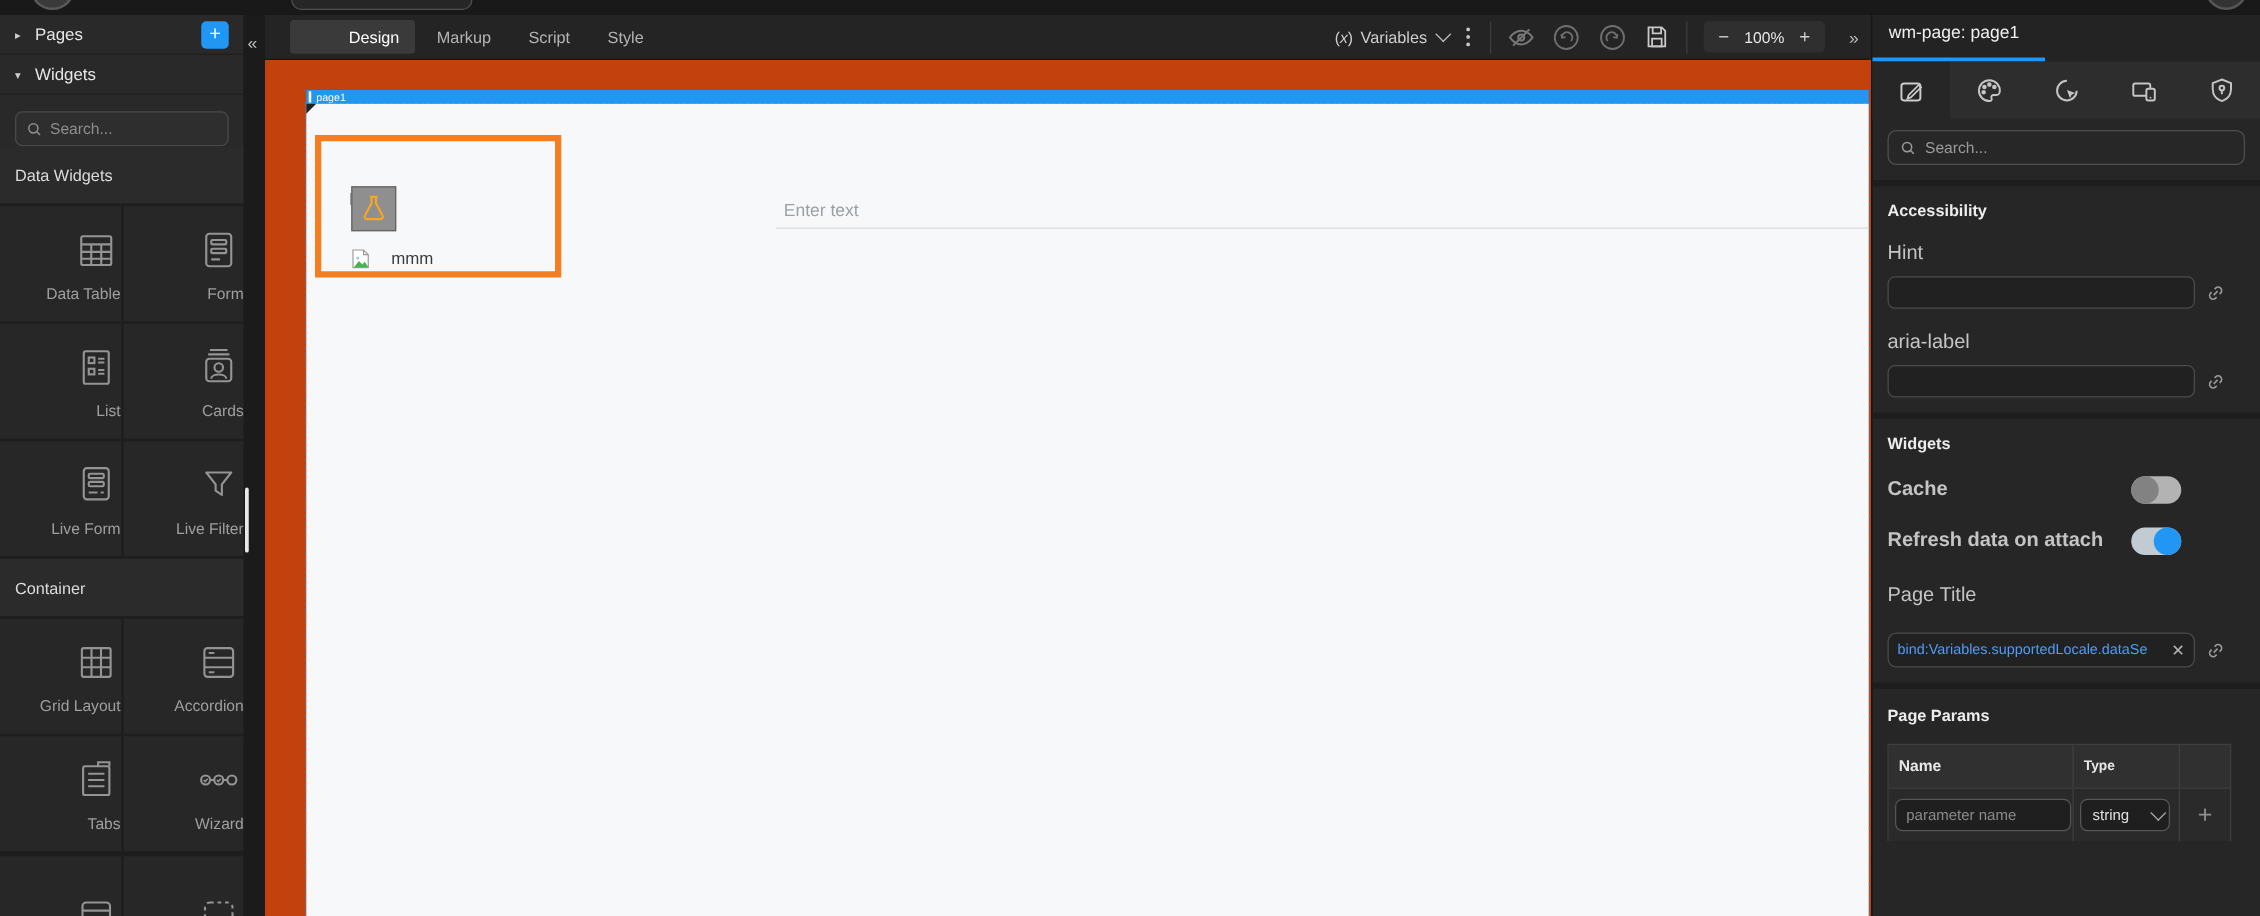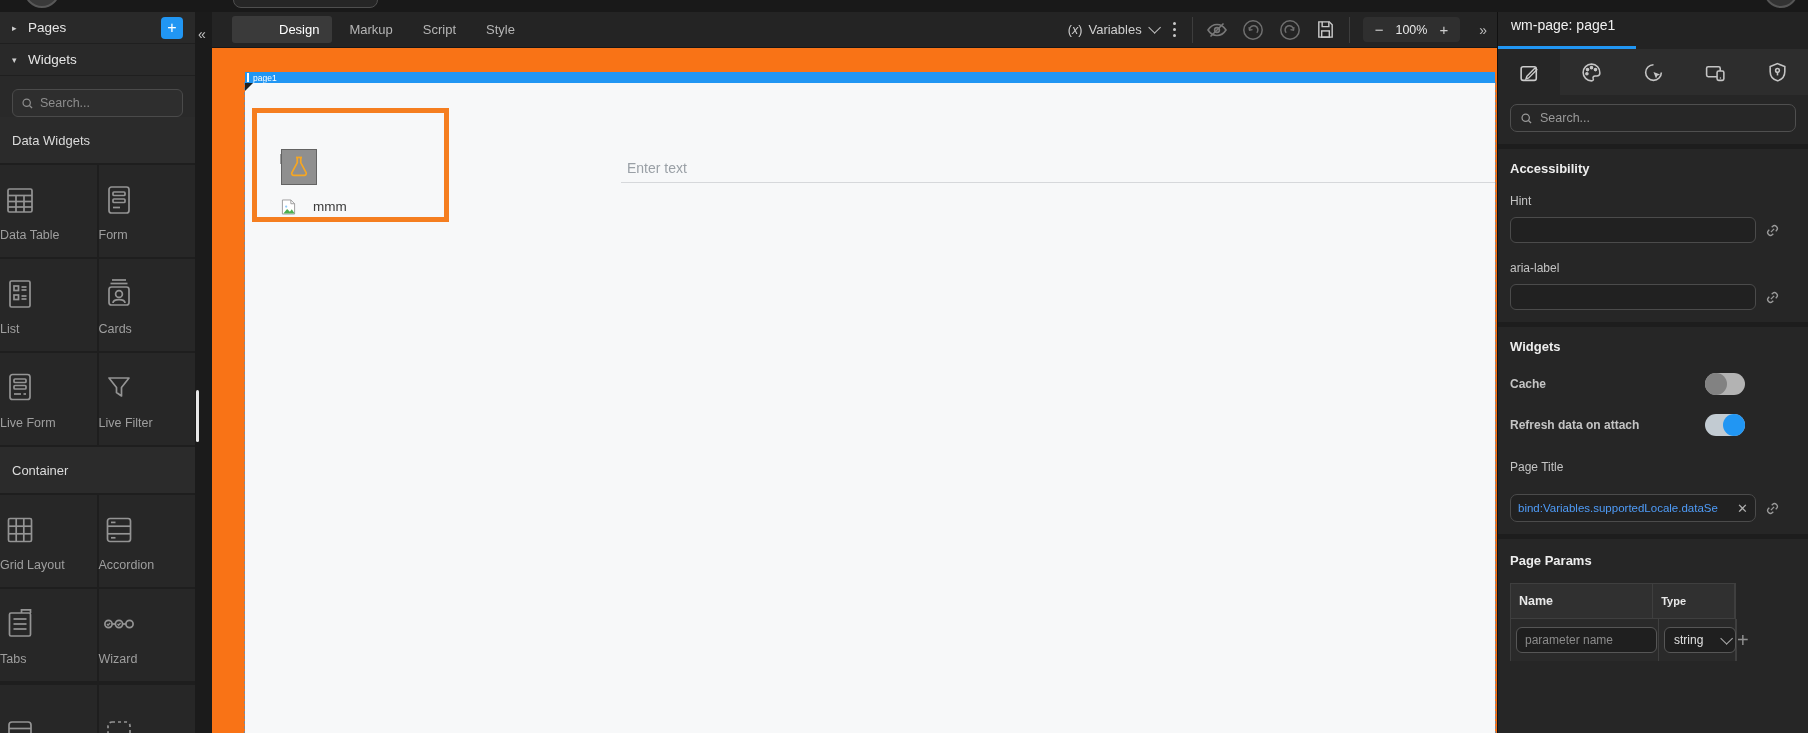--- a/index.html
+++ b/index.html
@@ -16,21 +16,21 @@
   
   .sidebar { position:absolute; left:0; top:12px; width:195px; height:721px; background:#292929; overflow:hidden; }
   .side-row { height:32px; display:flex; align-items:center; padding:0 12px; border-bottom:1px solid #1f1f1f; color:#e6e6e6; font-size:13.5px; }
   .tri { font-size:9px; color:#cfcfcf; width:16px; display:inline-block; }
   .add-btn { margin-left:auto; width:22px; height:22px; border-radius:4px; background:#2196f3; color:#fff; font-size:16px; display:flex; align-items:center; justify-content:center; line-height:1; }
   .side-search { margin:13px 12px 0 12px; height:28px; border:1px solid #4a4a4a; border-radius:6px; background:#2e2e2e; display:flex; align-items:center; padding:0 8px; gap:6px; }
   .side-search input { border:none; outline:none; background:transparent; color:#cfcfcf; font-size:12.5px; width:120px; font-family:"Liberation Sans",sans-serif; }
   .side-search input::placeholder { color:#8d8d8d; }
   .section-head { background:#2b2b2b; color:#dcdcdc; font-size:13px; padding:16px 12px 15px 12px; }
   .tile-grid { display:grid; grid-template-columns:1fr 1fr; gap:2px; background:#1e1e1e; border-top:2px solid #1e1e1e; border-bottom:2px solid #1e1e1e; }
-  .tile { background:#272727; height:92px; display:flex; flex-direction:column; align-items:flex-start; justify-content:center; gap:8px; cursor:grab; }
+  .tile { background:#272727; height:92px; display:flex; flex-direction:column; align-items:flex-end; justify-content:center; gap:8px; cursor:grab; }
   .tile svg { display:block; }
   .tile-label { font-size:12.5px; color:#9f9f9f; }
   .scroll-thumb { position:absolute; left:1px; top:378px; width:2.5px; height:52px; background:#e9e9e9; border-radius:2px; }
 
   .collapse-strip { position:absolute; left:195px; top:12px; width:17px; height:721px; background:#1b1b1b; }
   .collapse-strip .chev { position:absolute; left:3px; top:14px; color:#c0c0c0; font-size:14px; }
 
   
   .canvas-wrap { position:absolute; left:212px; top:12px; width:1285px; height:721px; background:#1d1d1d; }
   .canvas-toolbar { height:36px; display:flex; align-items:center; background:#242424; border-bottom:1px solid #171717; padding:0 10px 0 20px; }
@@ -44,21 +44,21 @@
   .chev-down { width:9px; height:9px; border-right:1.5px solid #bdbdbd; border-bottom:1.5px solid #bdbdbd; transform:rotate(45deg) translateY(-3px); }
   .dots-v { display:flex; flex-direction:column; gap:3px; padding:0 3px; }
   .dots-v span { width:3px; height:3px; border-radius:50%; background:#c9c9c9; }
   .tb-div { width:1px; height:26px; background:#3d3d3d; }
   .icon-btn { display:flex; align-items:center; justify-content:center; }
   .zoom-box { display:flex; align-items:center; gap:12px; background:#2f2f2f; border-radius:4px; padding:5px 12px; }
   .zoom-box .zminus,.zoom-box .zplus { color:#cfcfcf; font-size:15px; line-height:1; }
   .zoom-val { color:#e8e8e8; font-size:12.5px; }
   .expand-gg { color:#bdbdbd; font-size:14px; margin-left:6px; }
 
-  .canvas-body { position:relative; height:685px; background:#f97316; }
+  .canvas-body { position:relative; height:685px; background:#c2410c; }
   .page-tab-bar { position:absolute; left:33px; top:24px; width:1250px; height:11px; background:#2196f3; }
   .tab-handle { position:absolute; left:2px; top:1px; width:2px; height:9px; background:#fff; }
   .page-tab-label { position:absolute; left:8px; top:0.5px; color:#fff; font-size:8.5px; }
   .page { position:absolute; left:33px; top:35px; width:1250px; height:650px; background:#f7f8f9; outline:1px dashed rgba(33,150,243,.55); }
   .sel-corner { position:absolute; left:0; top:0; width:0; height:0; border-top:8px solid #222; border-right:8px solid transparent; }
   .orange-select { position:absolute; left:7px; top:25px; width:197px; height:114px; border:5px solid #f57e20; }
   .label-widget { position:absolute; left:24px; top:36px; width:60px; height:38px; }
   .label-text { position:absolute; left:-2px; top:2px; color:#8b8b8b; font-size:14px; }
   .flask-tile { position:absolute; left:0; top:0; width:36px; height:36px; background:#8f8f8f; border:1px solid #636363; display:flex; align-items:center; justify-content:center; }
   .picture-widget { position:absolute; left:24px; top:86px; display:flex; align-items:flex-start; gap:17px; }
@@ -73,35 +73,35 @@
   .insp-underline { position:absolute; left:0; bottom:0; width:138px; height:3px; background:#2196f3; }
   .insp-tabs { height:46px; background:#2d2d2d; display:flex; }
   .insp-tab { flex:1; display:flex; align-items:center; justify-content:center; cursor:pointer; }
   .insp-tab.active { background:#262626; }
   .insp-body { padding:9px 12px 0 12px; }
   .insp-search { height:28px; border:1px solid #4f4f4f; border-radius:7px; display:flex; align-items:center; padding:0 9px; gap:7px; background:#272727; }
   .insp-search input { border:none; outline:none; background:transparent; color:#cfcfcf; font-size:12.5px; width:230px; font-family:"Liberation Sans",sans-serif; }
   .insp-search input::placeholder { color:#9a9a9a; }
   .sec-div { height:5px; background:#1d1d1d; margin:12px -12px 0 -12px; }
   .insp-h { color:#ededed; font-size:13px; font-weight:bold; margin-top:12px; }
-  .fld-label { color:#c4c4c4; font-size:12px; margin-top:18px; }
+  .fld-label { color:#c4c4c4; font-size:16px; margin-top:18px; }
   .input-row { display:flex; align-items:center; margin-top:9px; }
   .txt-input { width:246px; height:26px; background:#212121; border:1px solid #4b4b4b; border-radius:6px; outline:none; color:#ddd; padding:0 8px; font-size:12px; font-family:"Liberation Sans",sans-serif; }
   .link-ic { margin-left:9px; display:flex; }
   .toggle-row { display:flex; align-items:center; margin-top:19px;font-weight:bold; }
   .toggle-row .fld-label { margin-top:0; width:195px; }
   .toggle { position:relative; width:40px; height:22px; border-radius:11px; background:#b3b3b3; cursor:pointer; }
   .toggle .knob { position:absolute; left:0; top:0; width:22px; height:22px; border-radius:50%; background:#828282; transition:left .1s; }
   .toggle.on { background:#c2cbd2; }
   .toggle.on .knob { left:18px; background:#2196f3; }
   .bind-row { display:flex; align-items:center; margin-top:20px; }
   .bind-chip { width:246px; height:28px; border:1px solid #4b4b4b; border-radius:7px; background:#212121; display:flex; align-items:center; padding:0 7px; }
   .bind-chip .bval { color:#4f9cf8; font-size:11.5px; white-space:nowrap; overflow:hidden; flex:1; }
   .bind-chip .bx { color:#b0b0b0; font-size:13px; margin-left:4px; }
-  .params-table { margin-top:15px; width:226px; border:1px solid #3f3f3f; border-bottom:none; }
+  .params-table { margin-top:15px; width:275px; border:1px solid #3f3f3f; border-bottom:none; }
   .pt-head { display:flex; background:#303030; height:34px; align-items:center; }
   .pt-head .c1 { width:148px; padding-left:8px; color:#e8e8e8; font-size:12.5px; font-weight:bold; border-right:1px solid #3f3f3f; align-self:stretch; display:flex; align-items:center; }
   .pt-head .c2 { width:85px; padding-left:8px; color:#e8e8e8; font-size:11px; font-weight:bold; border-right:1px solid #3f3f3f; align-self:stretch; display:flex; align-items:center; }
   .pt-head .c3 { flex:1; }
   .pt-row { display:flex; background:#2a2a2a; height:43px; align-items:center; border-top:1px solid #3f3f3f; }
   .pt-row .c1 { width:148px; padding:0 4px 0 5px; border-right:1px solid #3f3f3f; align-self:stretch; display:flex; align-items:center; }
   .pt-row .c2 { width:85px; padding-left:5px; border-right:1px solid #3f3f3f; align-self:stretch; display:flex; align-items:center; }
   .pt-row .c3 { flex:1; display:flex; align-items:center; justify-content:center; }
   .param-input { width:141px; height:26px; background:#1f1f1f; border:1px solid #565656; border-radius:6px; outline:none; color:#ddd; padding:4px 8px; font-size:12px; font-family:"Liberation Sans",sans-serif; }
   .param-input::placeholder { color:#8b8b8b; }

